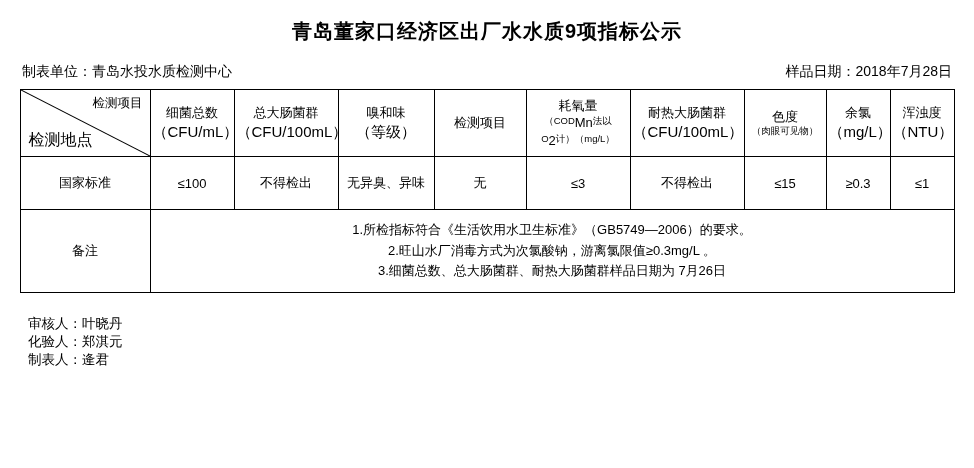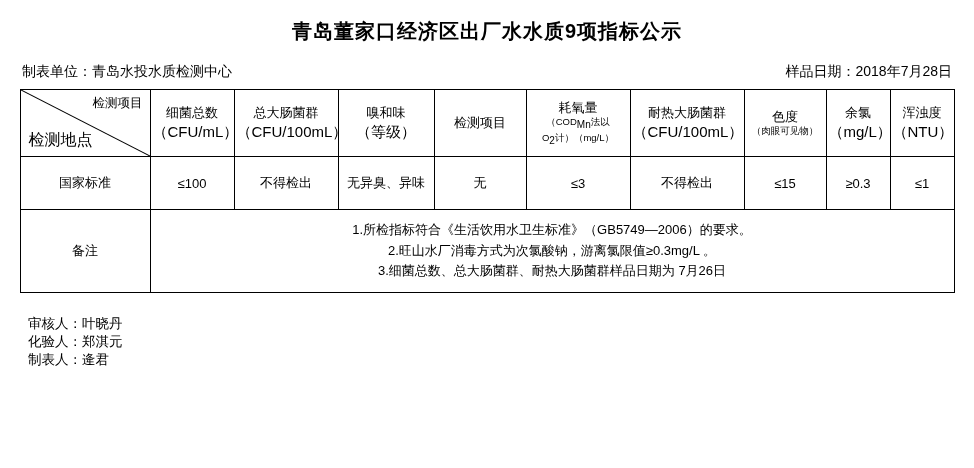--- a/index.html
+++ b/index.html
@@ -104,21 +104,21 @@
     text-align: left;
     padding: 6px 10px;
     font-size: 12.5px;
     line-height: 1.6;
   }
   .note-body div {
     white-space: nowrap;
   }
   .sub {
     vertical-align: sub;
-    font-size: 10px;
+    font-size: 13px;
   }
   .footer-row {
     display: flex;
     justify-content: space-between;
     padding: 22px 48px 0 28px;
     font-size: 13.5px;
     flex-direction: column;
   }
   .footer-row span {
     white-space: nowrap;

